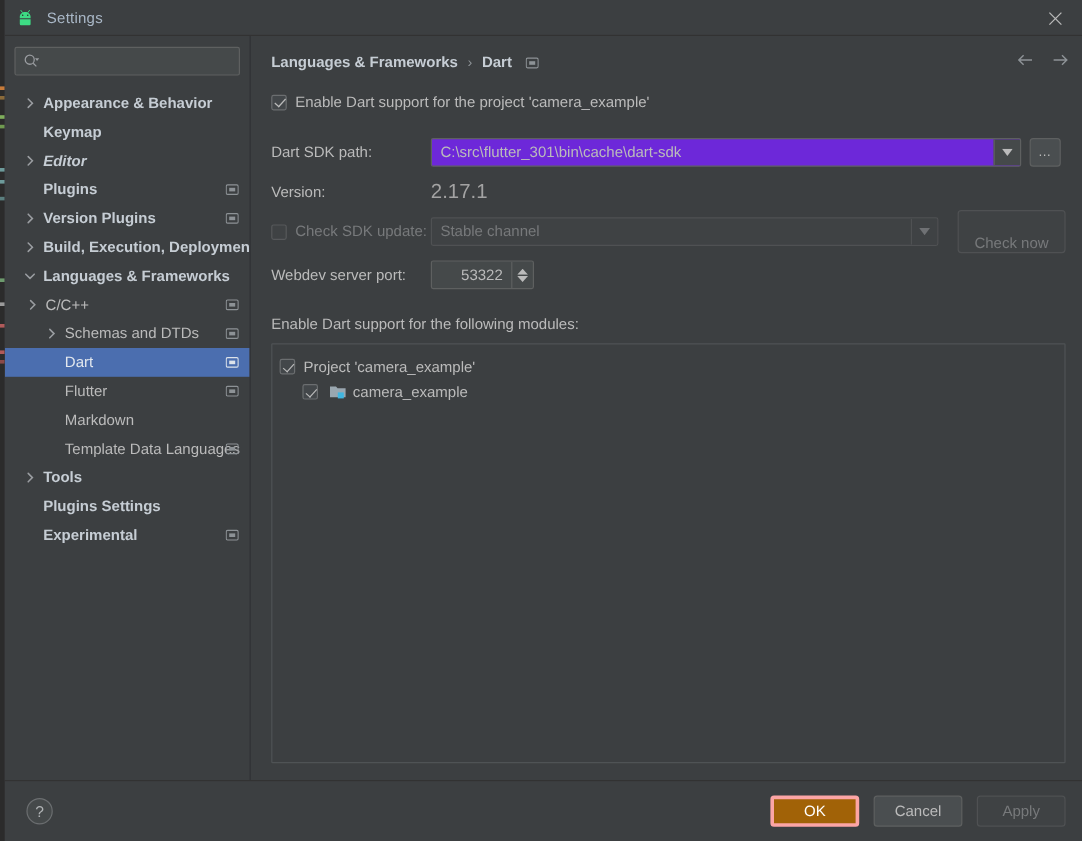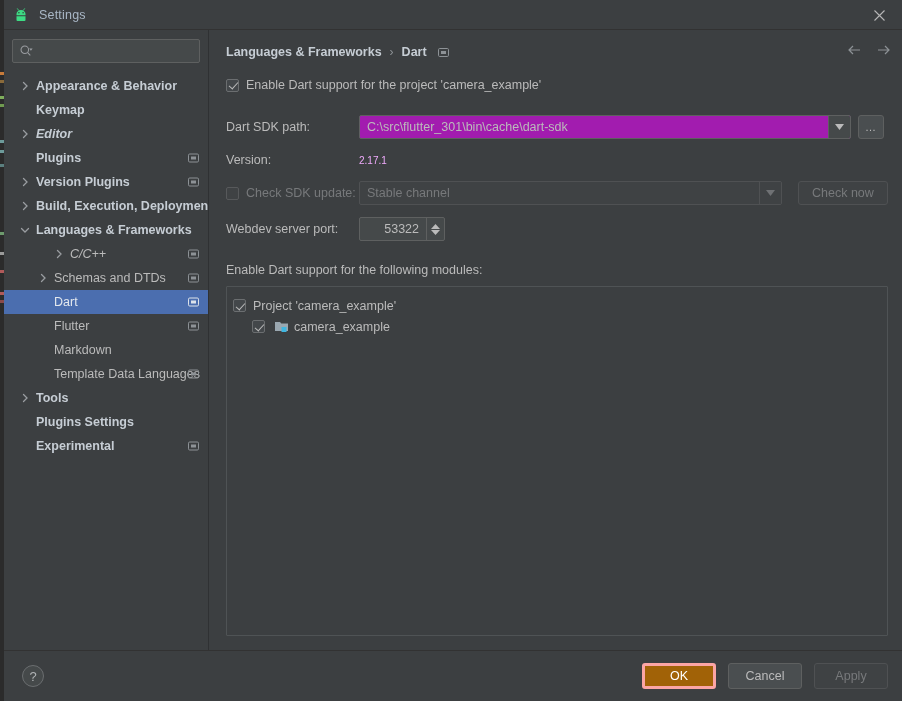--- a/index.html
+++ b/index.html
@@ -120,21 +120,21 @@
     border-width: 0 1.6px 1.6px 0; transform: rotate(42deg);
   }
   .chk.disabled { border-color: #57595b; background: #3f4244; }
   .chk-label { color: #bbbbbb; font-size: 12.5px; }
   .chk-label.disabled { color: #77797b; }
 
   .field-row { display: flex; align-items: center; margin-top: 14px; height: 24px; }
   .field-label { color: #bbbbbb; font-size: 12.5px; width: 133px; flex: 0 0 133px; }
 
   .combo {
-    height: 24px; background: #a21caf; border: 1px solid #5e6060; border-radius: 2px;
+    height: 24px; background: #6d28d9; border: 1px solid #5e6060; border-radius: 2px;
     display: flex; align-items: center; overflow: hidden;
   }
   .combo .val {
     flex: 1 1 auto; padding: 0 7px; color: #bbbbbb; font-size: 12.5px;
     white-space: nowrap; overflow: hidden; text-overflow: ellipsis;
   }
   .combo .val.placeholder { color: #77797b; }
   .combo .drop {
     width: 22px; flex: 0 0 22px; height: 100%; border-left: 1px solid #5e6060;
     display: flex; align-items: center; justify-content: center; background: #45494a;
@@ -142,27 +142,27 @@
   .combo.disabled { background: #3f4244; border-color: #4f5153; }
   .combo.disabled .drop { background: #3f4244; border-left-color: #4f5153; }
 
   .sdk-combo { width: 492px; flex: 0 0 492px; }
   .browse-btn {
     width: 26px; height: 24px; margin-left: 7px; background: #4a4e50;
     border: 1px solid #5e6060; border-radius: 3px;
     display: flex; align-items: center; justify-content: center;
     color: #bbbbbb; font-size: 11px; letter-spacing: 1px; line-height: 8px;
   }
-  .version-val { color: #f0abfc; font-size: 10px; }
+  .version-val { color: #a3a3a3; font-size: 17px; }
 
   .channel-combo { width: 423px; flex: 0 0 423px; }
   .check-now-btn {
-    margin-left: 16px; height: 24px; padding: 0 13px; border-radius: 3px;
+    margin-left: 16px; height: 36px; padding: 0 13px; border-radius: 3px;
     background: #3f4244; border: 1px solid #4f5153; color: #77797b; font-size: 12.5px;
-    display: flex; align-items: center;
+    display: flex; align-items: flex-end;
   }
 
   .spinner {
     width: 86px; flex: 0 0 86px; height: 24px;
     background: #45494a; border: 1px solid #5e6060; border-radius: 2px;
     display: flex; align-items: center; overflow: hidden;
   }
   .spinner .num {
     flex: 1 1 auto; text-align: right; padding-right: 7px;
     color: #bbbbbb; font-size: 12.5px;
@@ -312,21 +312,21 @@
             <span class="tree-label" style="margin-left: 5px;">Build, Execution, Deployment</span>
           </div>
           <div class="tree-row bold" style="padding-left: 14px;">
             <span class="arrow">
               <svg viewBox="0 0 10 10" width="10" height="10">
                 <path fill="none" stroke="#9a9da1" stroke-width="1.3" stroke-linecap="round" d="M1.5 3.5L5 7l3.5-3.5"></path>
               </svg>
             </span>
             <span class="tree-label" style="margin-left: 5px;">Languages &amp; Frameworks</span>
           </div>
-          <div class="tree-row" style="padding-left: 48px; font-style: italic;">
+          <div class="tree-row" style="padding-left: 16px;">
             <span class="arrow">
               <svg viewBox="0 0 10 10" width="10" height="10">
                 <path fill="none" stroke="#9a9da1" stroke-width="1.3" stroke-linecap="round" d="M3.5 1.5L7 5l-3.5 3.5"></path>
               </svg>
             </span>
             <span class="tree-label" style="margin-left: 5px;">C/C++</span>
             <svg class="badge-icon" viewBox="0 0 11 11">
               <rect x="0.5" y="1.5" width="10" height="8" rx="1.2" fill="none" stroke="#8d9296" stroke-width="1"></rect>
               <rect x="3" y="4" width="5" height="3" fill="#8d9296"></rect>
             </svg>

